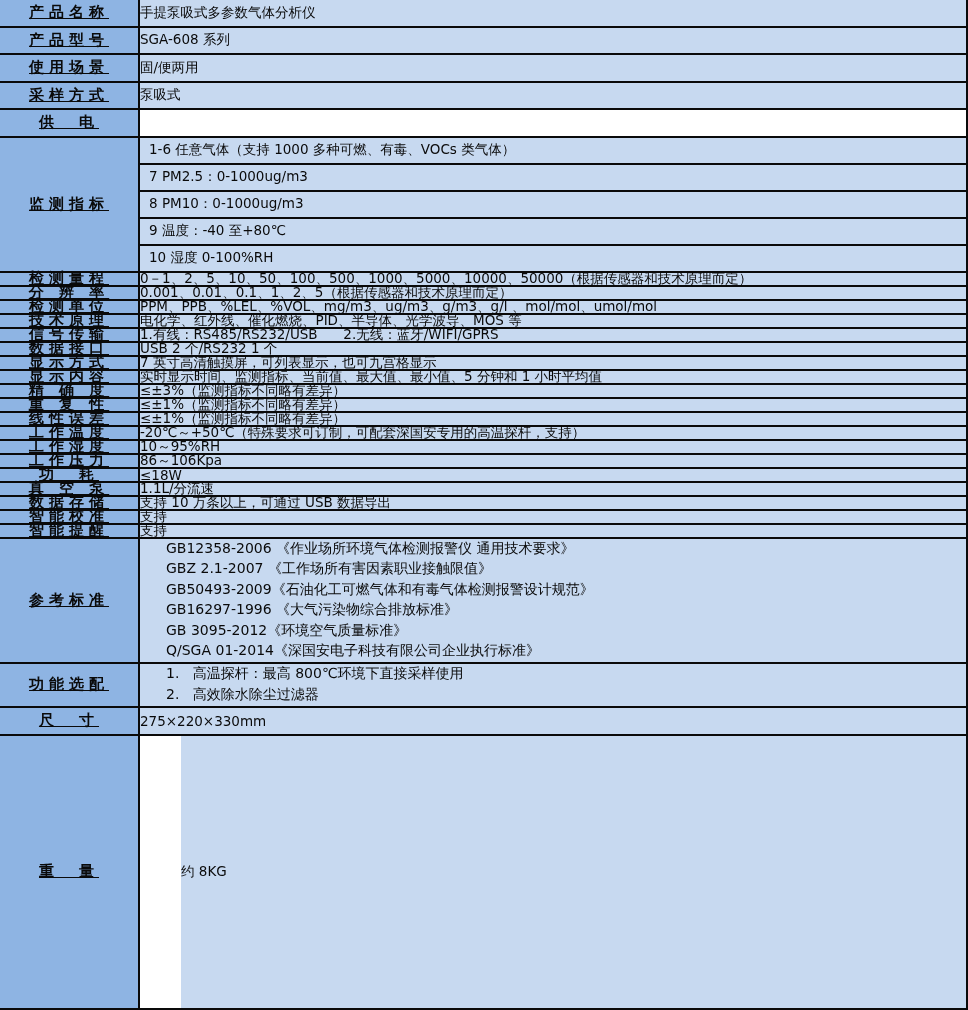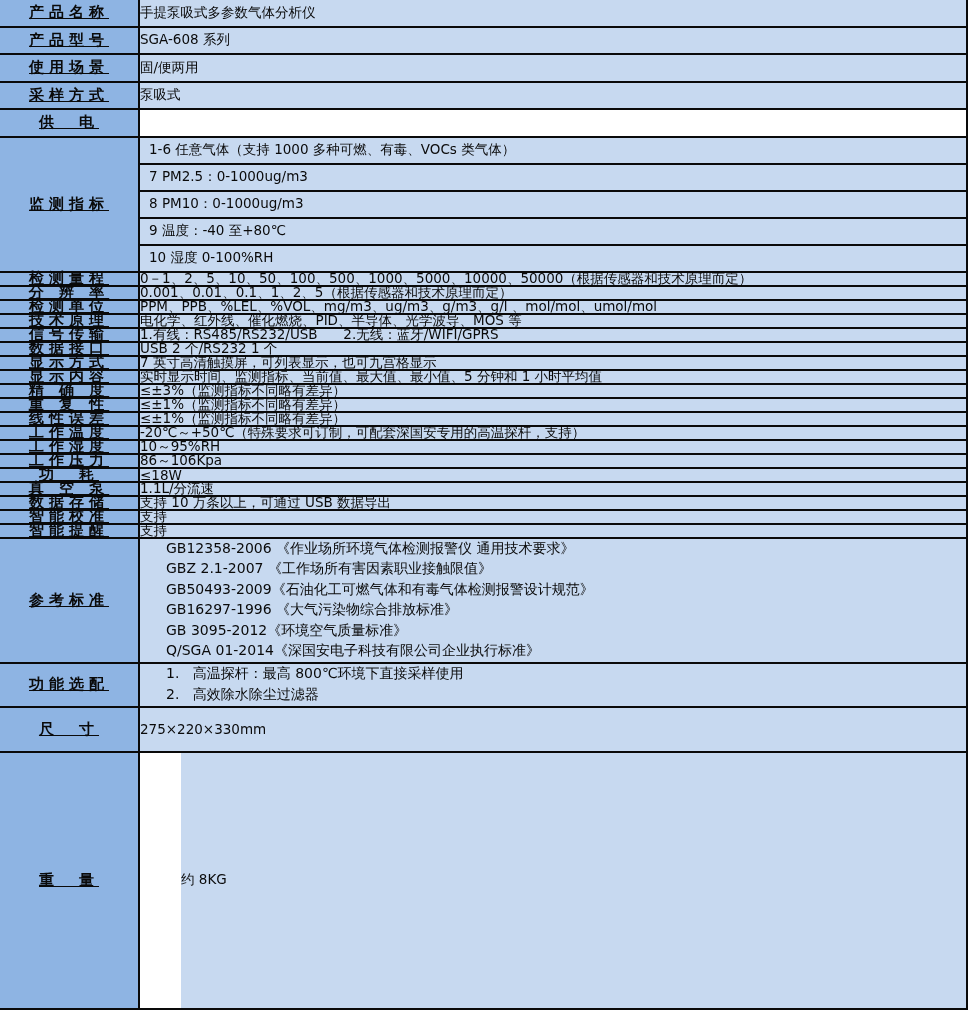--- a/index.html
+++ b/index.html
@@ -44,21 +44,21 @@
     display:flex;flex-direction:column;justify-content:center;
     padding-left:26px;font-size:14px;
   }
   .line{height:20.6px;display:flex;align-items:center;white-space:pre-wrap;}
   
   .h-a{height:27.5px;}
   .h-mon{height:135px;}
   .h-b{height:14px;}
   .h-ref{height:125px;}
   .h-opt{height:44px;}
-  .h-dim{height:45px;}
+  .h-dim{height:28px;}
   .h-wt{height:27.6px;flex:1;gap:41px;}
 </style>
 </head>
 <body>
 
 <div class="table">
 
   <div class="row h-a">
     <div class="label">产品名称</div>
     <div class="value">手提泵吸式多参数气体分析仪</div>

